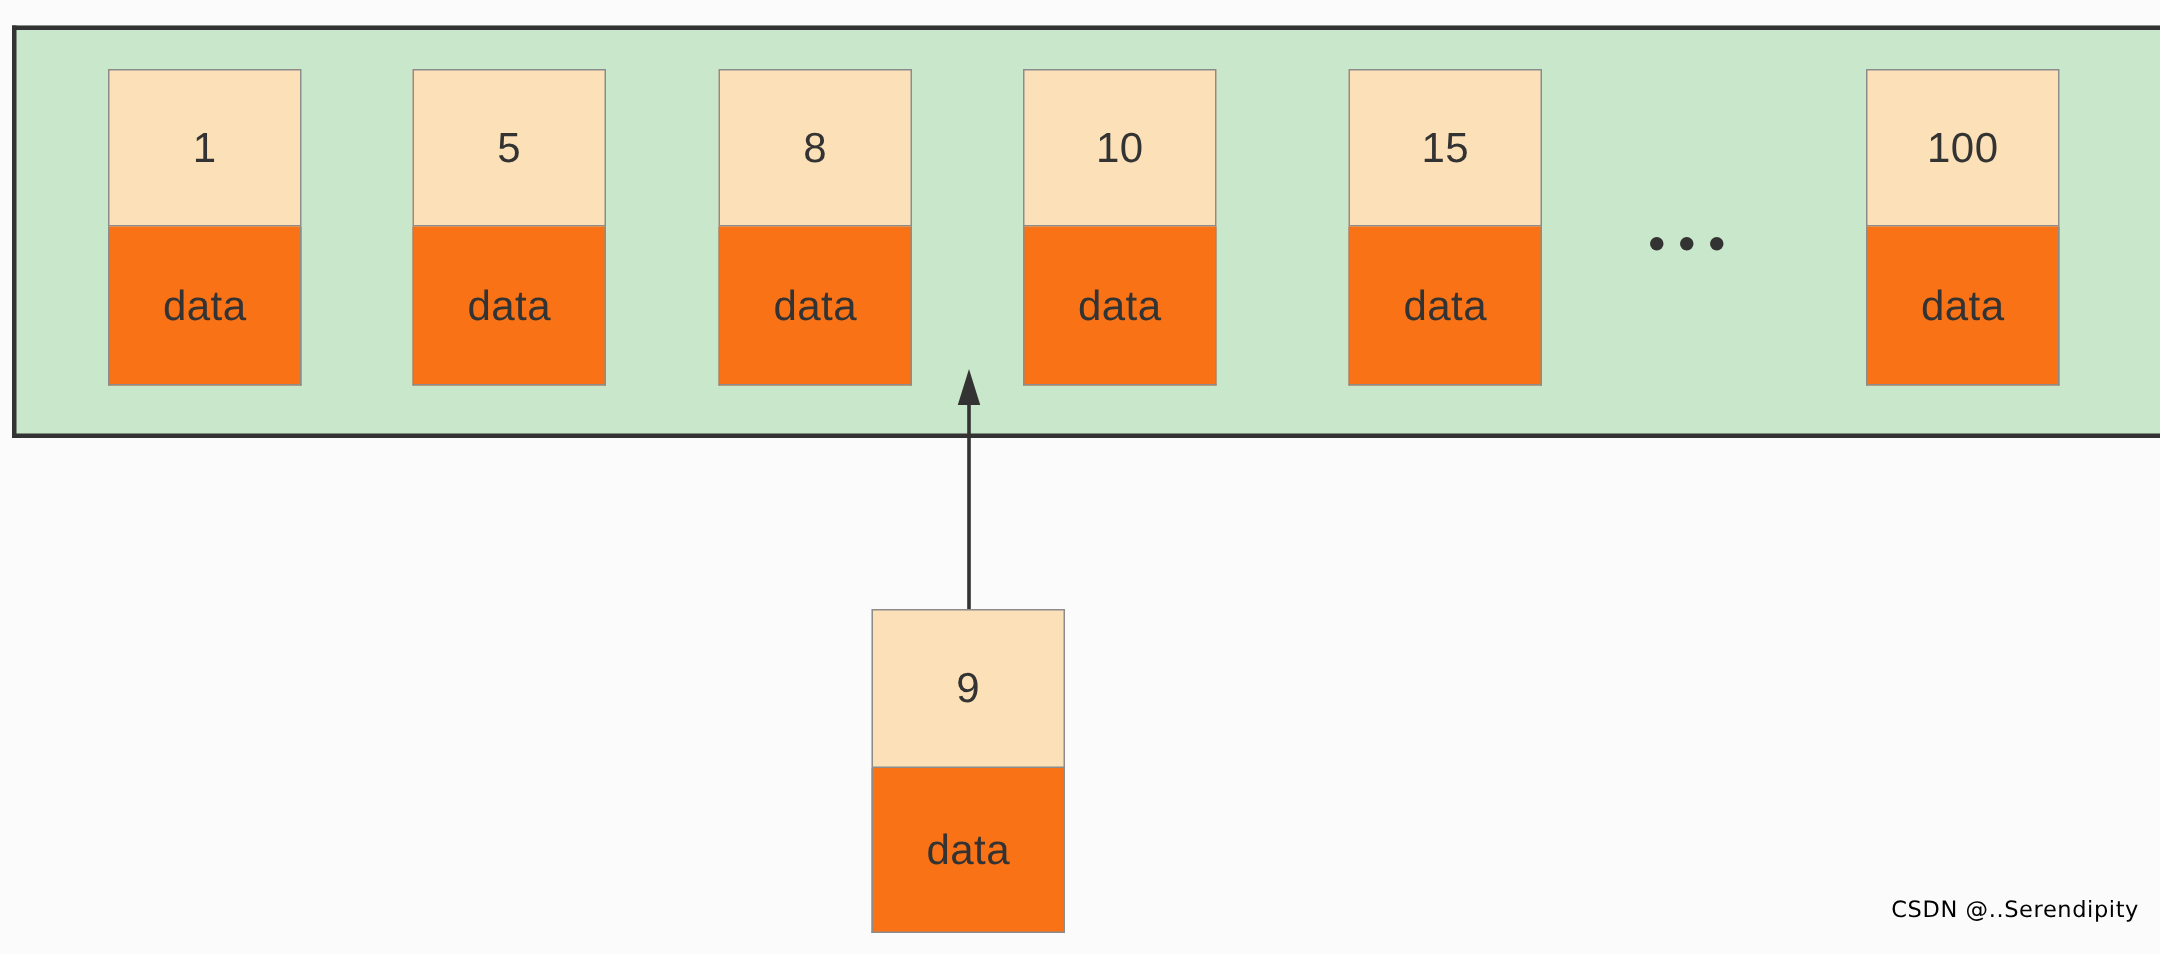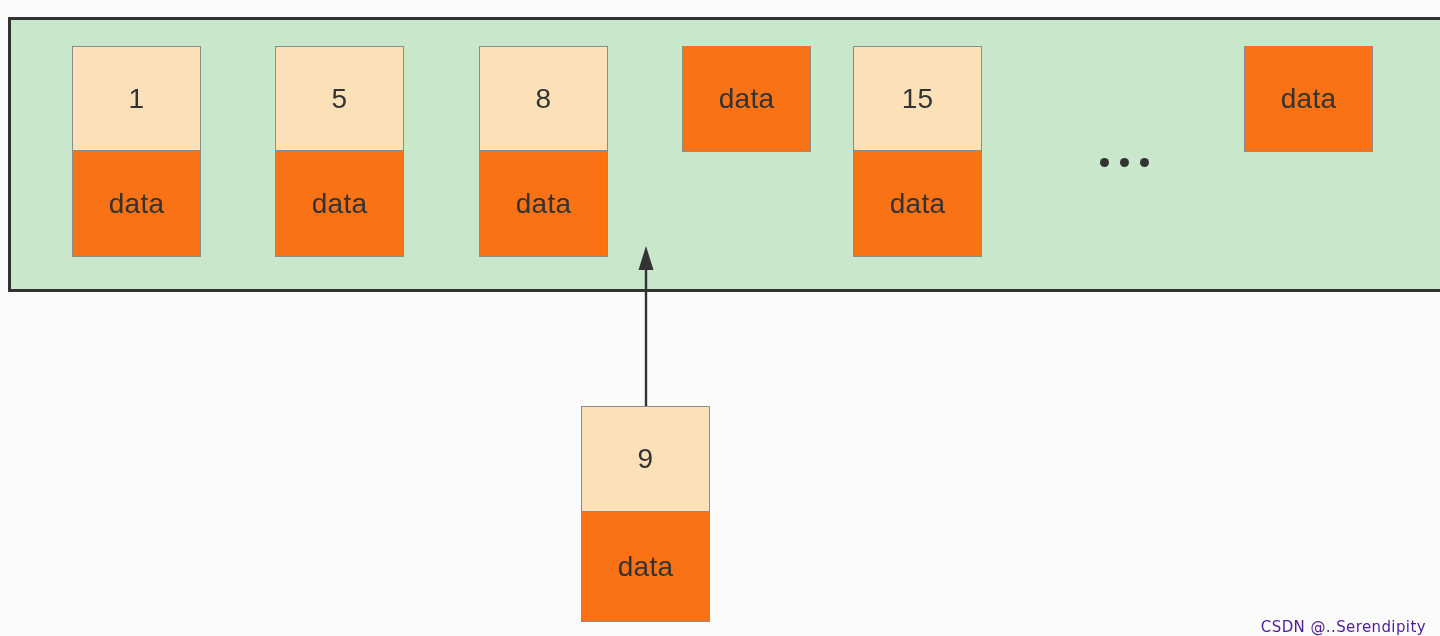--- a/index.html
+++ b/index.html
@@ -98,22 +98,22 @@
     top: 0;
     width: 1440px;
     height: 636px;
     pointer-events: none;
   }
 
   
   .watermark {
     position: absolute;
     right: 14px;
-    bottom: 0;
-    color: #4c1d95;
+    bottom: 21px;
+    color: #000000;
     font-size: 15px;
     letter-spacing: 0.4px;
     white-space: nowrap;
     font-family: "DejaVu Sans", "Liberation Sans", sans-serif;
   }
 </style>
 </head>
 <body>
 
 <div id="canvas">
@@ -129,35 +129,37 @@
     <div class="cell key">5</div>
     <div class="cell value">data</div>
   </div>
 
   <div class="node in-band" style="left:479px;">
     <div class="cell key">8</div>
     <div class="cell value">data</div>
   </div>
 
   <div class="node in-band" style="left:682px;">
+    <div class="cell key">10</div>
     <div class="cell value">data</div>
   </div>
 
-  <div class="node in-band" style="left:853px;">
+  <div class="node in-band" style="left:899px;">
     <div class="cell key">15</div>
     <div class="cell value">data</div>
   </div>
 
   <div class="ellipsis">
     <span class="dot"></span>
     <span class="dot"></span>
     <span class="dot"></span>
   </div>
 
   <div class="node in-band" style="left:1244px;">
+    <div class="cell key">100</div>
     <div class="cell value">data</div>
   </div>
 
   <div class="node incoming">
     <div class="cell key">9</div>
     <div class="cell value">data</div>
   </div>
 
   <svg id="arrow-layer" viewBox="0 0 1440 636" width="1440" height="636" xmlns="http://www.w3.org/2000/svg">
     <line x1="646" y1="406" x2="646" y2="268" stroke="#333333" stroke-width="2.4"></line>

